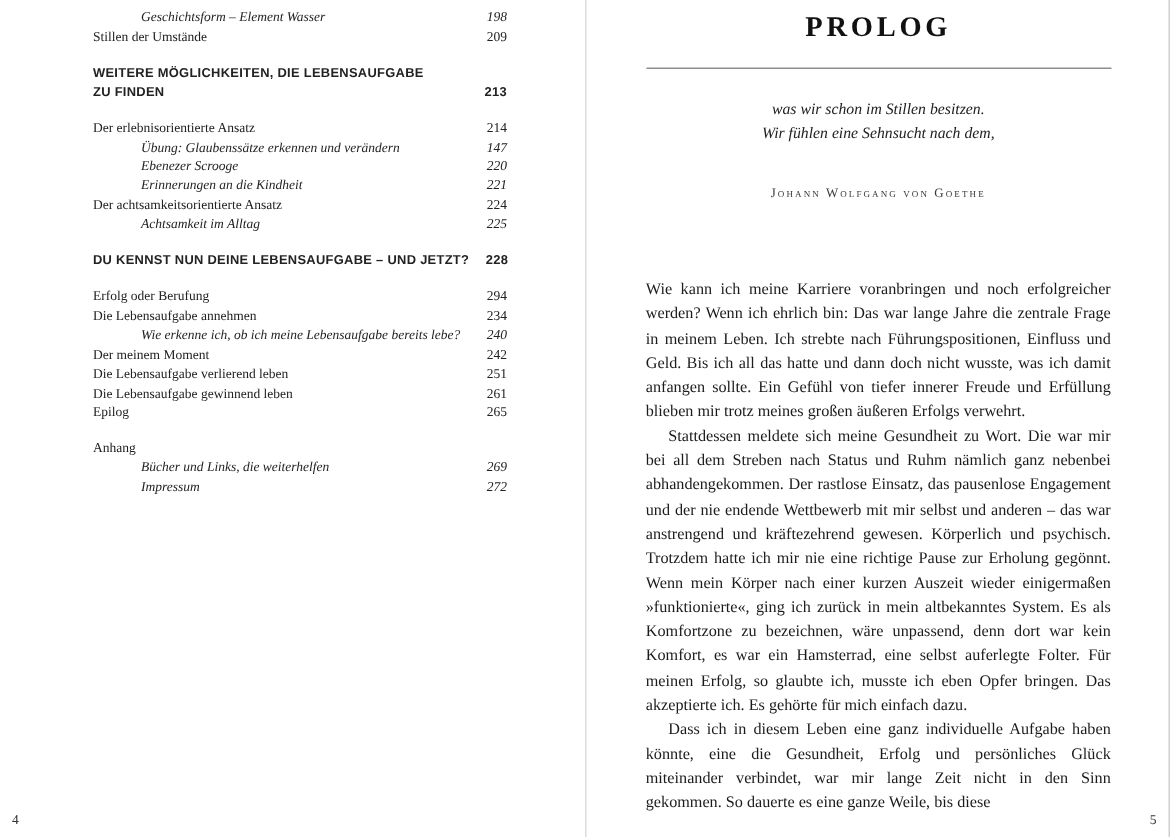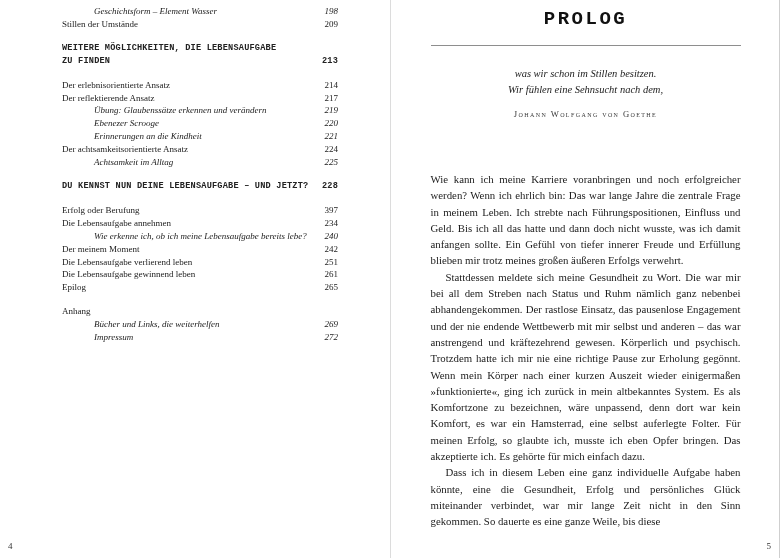--- a/index.html
+++ b/index.html
@@ -33,58 +33,58 @@
     font-size: 9px; line-height: 12.9px;
     color: #222;
   }
   .toc-row.gap { margin-top: 11px; }
   .toc-label { flex: 1; white-space: nowrap; }
   .toc-page  { text-align: right; min-width: 20px; margin-left: 6px; }
   .toc-row.v-italic { font-style: italic; align-items: center; }
   .toc-row.v-italic .toc-label { padding-left: 32px; }
   .toc-row.v-bold {
     font-weight: bold;
-    font-family: Liberation Mono, monospace;
+    font-family: Liberation Sans, sans-serif;
     font-size: 8.6px;
     letter-spacing: 0.2px;
     align-items: center;
   }
 
   .folio {
     position: absolute; bottom: 7px;
     font-size: 9px; color: #333;
   }
   .folio-left  { left: 8px; }
   .folio-right { right: 9px; }
 
   
   .rp-content { margin: 0 auto; width: 310px; position: relative; }
   .chapter-title {
     margin: 8px 0 0 0;
     text-align: center;
-    font-family: Liberation Mono, monospace;
+    font-family: Liberation Serif, serif;
     font-weight: bold;
     font-size: 19px;
     letter-spacing: 2.5px;
     color: #111;
   }
   .title-rule {
     border: none; height: 1px; background: #8e8e8e;
     margin: 15px 0 0 0;
   }
   .quote {
     margin-top: 20px;
     text-align: center;
     font-style: italic;
     font-size: 10.5px;
     line-height: 16px;
     color: #222;
   }
   .quote-attribution {
-    margin-top: 8px;
+    margin-top: 22px;
     font-style: normal;
     font-variant: small-caps;
     font-size: 8.6px;
     letter-spacing: 1.4px;
     color: #3a3a3a;
   }
   .body-text {
     margin-top: 49px;
     font-size: 10.8px;
     line-height: 16.3px;
@@ -121,28 +121,24 @@
   <div class="toc-row v-bold">
     <span class="toc-label">ZU FINDEN</span>
     <span class="toc-page">213</span>
   </div>
 
   <div class="toc-row gap">
     <span class="toc-label">Der erlebnisorientierte Ansatz</span>
     <span class="toc-page">214</span>
   </div>
 
-  <div class="toc-row">
-    <span class="toc-label">Der reflektierende Ansatz</span>
-    <span class="toc-page">217</span>
-  </div>
 
   <div class="toc-row v-italic">
     <span class="toc-label">Übung: Glaubenssätze erkennen und verändern</span>
-    <span class="toc-page">219</span>
+    <span class="toc-page">147</span>
   </div>
 
   <div class="toc-row v-italic">
     <span class="toc-label">Ebenezer Scrooge</span>
     <span class="toc-page">220</span>
   </div>
 
   <div class="toc-row v-italic">
     <span class="toc-label">Erinnerungen an die Kindheit</span>
     <span class="toc-page">221</span>
@@ -158,21 +154,21 @@
     <span class="toc-page">225</span>
   </div>
 
   <div class="toc-row v-bold gap">
     <span class="toc-label">DU KENNST NUN DEINE LEBENSAUFGABE – UND JETZT?</span>
     <span class="toc-page">228</span>
   </div>
 
   <div class="toc-row gap">
     <span class="toc-label">Erfolg oder Berufung</span>
-    <span class="toc-page">397</span>
+    <span class="toc-page">294</span>
   </div>
 
   <div class="toc-row">
     <span class="toc-label">Die Lebensaufgabe annehmen</span>
     <span class="toc-page">234</span>
   </div>
 
   <div class="toc-row v-italic">
     <span class="toc-label">Wie erkenne ich, ob ich meine Lebensaufgabe bereits lebe?</span>
     <span class="toc-page">240</span>

